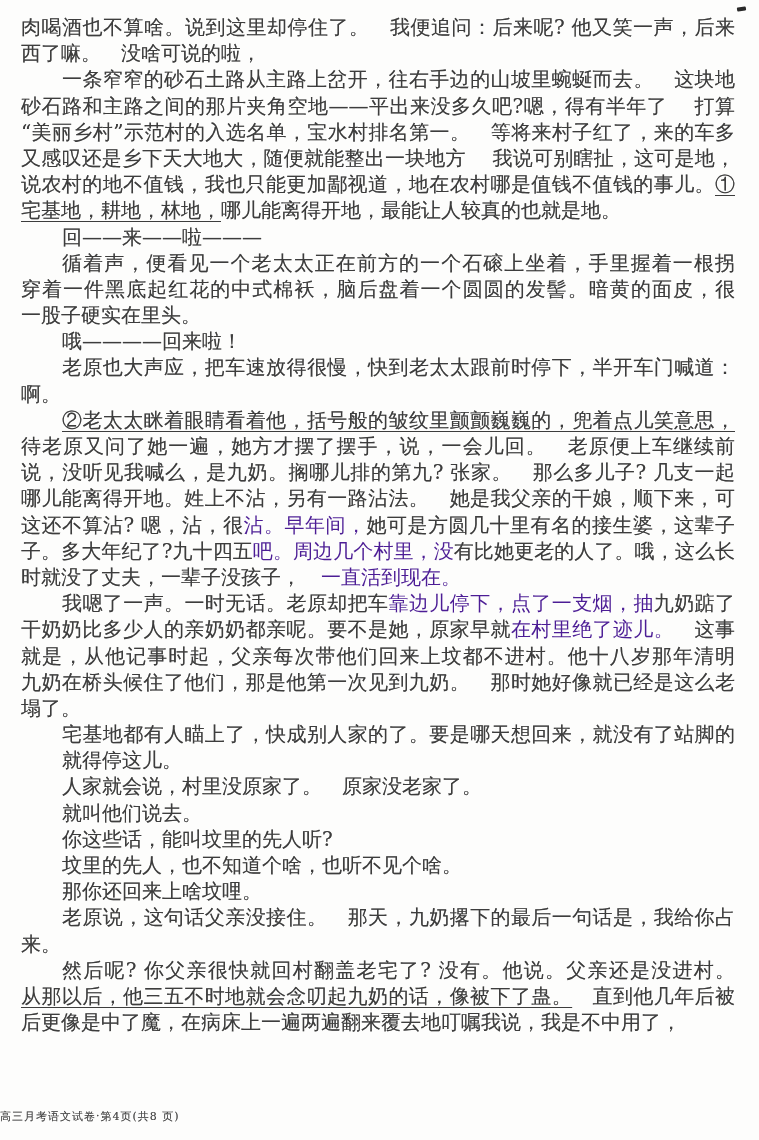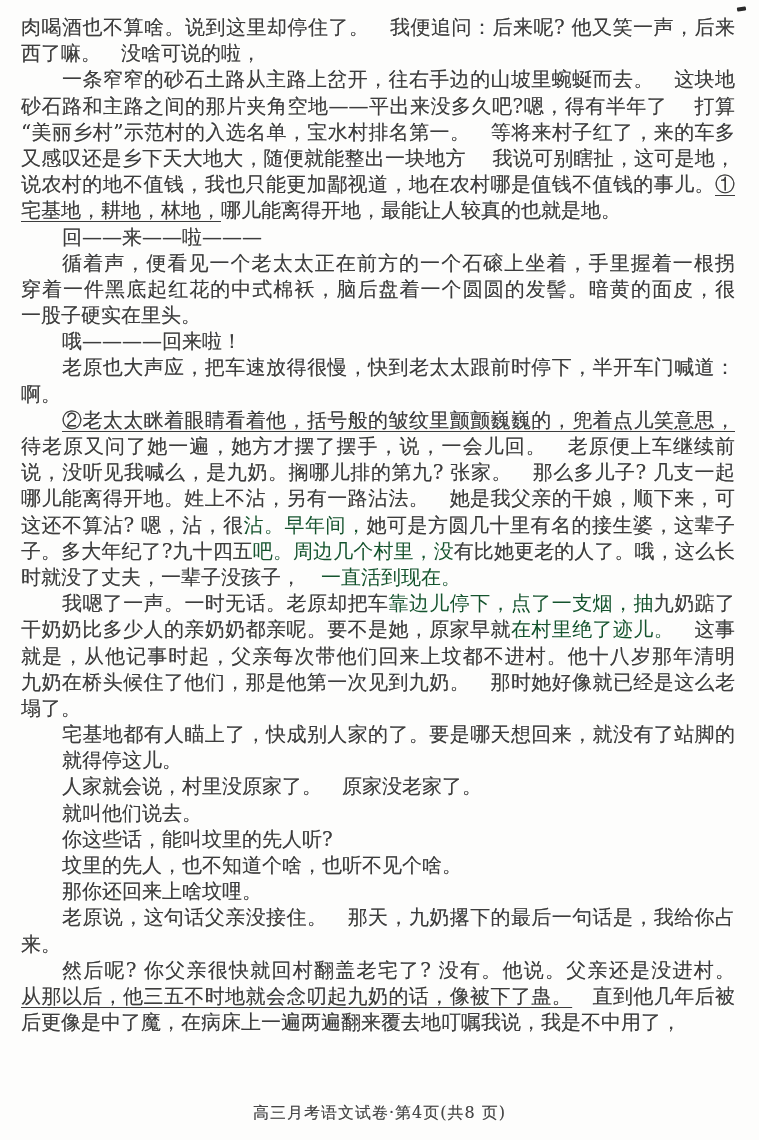--- a/index.html
+++ b/index.html
@@ -40,30 +40,30 @@
   }
   .line.indent {
     text-indent: 2.05em;
   }
   .line span.u {
     text-decoration: underline;
     text-underline-offset: 4px;
     text-decoration-thickness: 1.2px;
   }
   .line span.f {
-    color: #14532d;
+    color: #4c1d95;
     text-shadow: none;
   }
   .footer {
     position: absolute;
     left: 0;
     right: 0;
     bottom: 16px;
-    text-align: center;
-    font-size: 16px;
+    text-align: left;
+    font-size: 11px;
     letter-spacing: 1px;
     color: #474747;
     text-shadow: 0 0 0.5px rgba(70,70,70,0.5);
   }
   .artifact {
     position: absolute;
     top: 7px;
     right: 13px;
     width: 9px;
     height: 4px;

